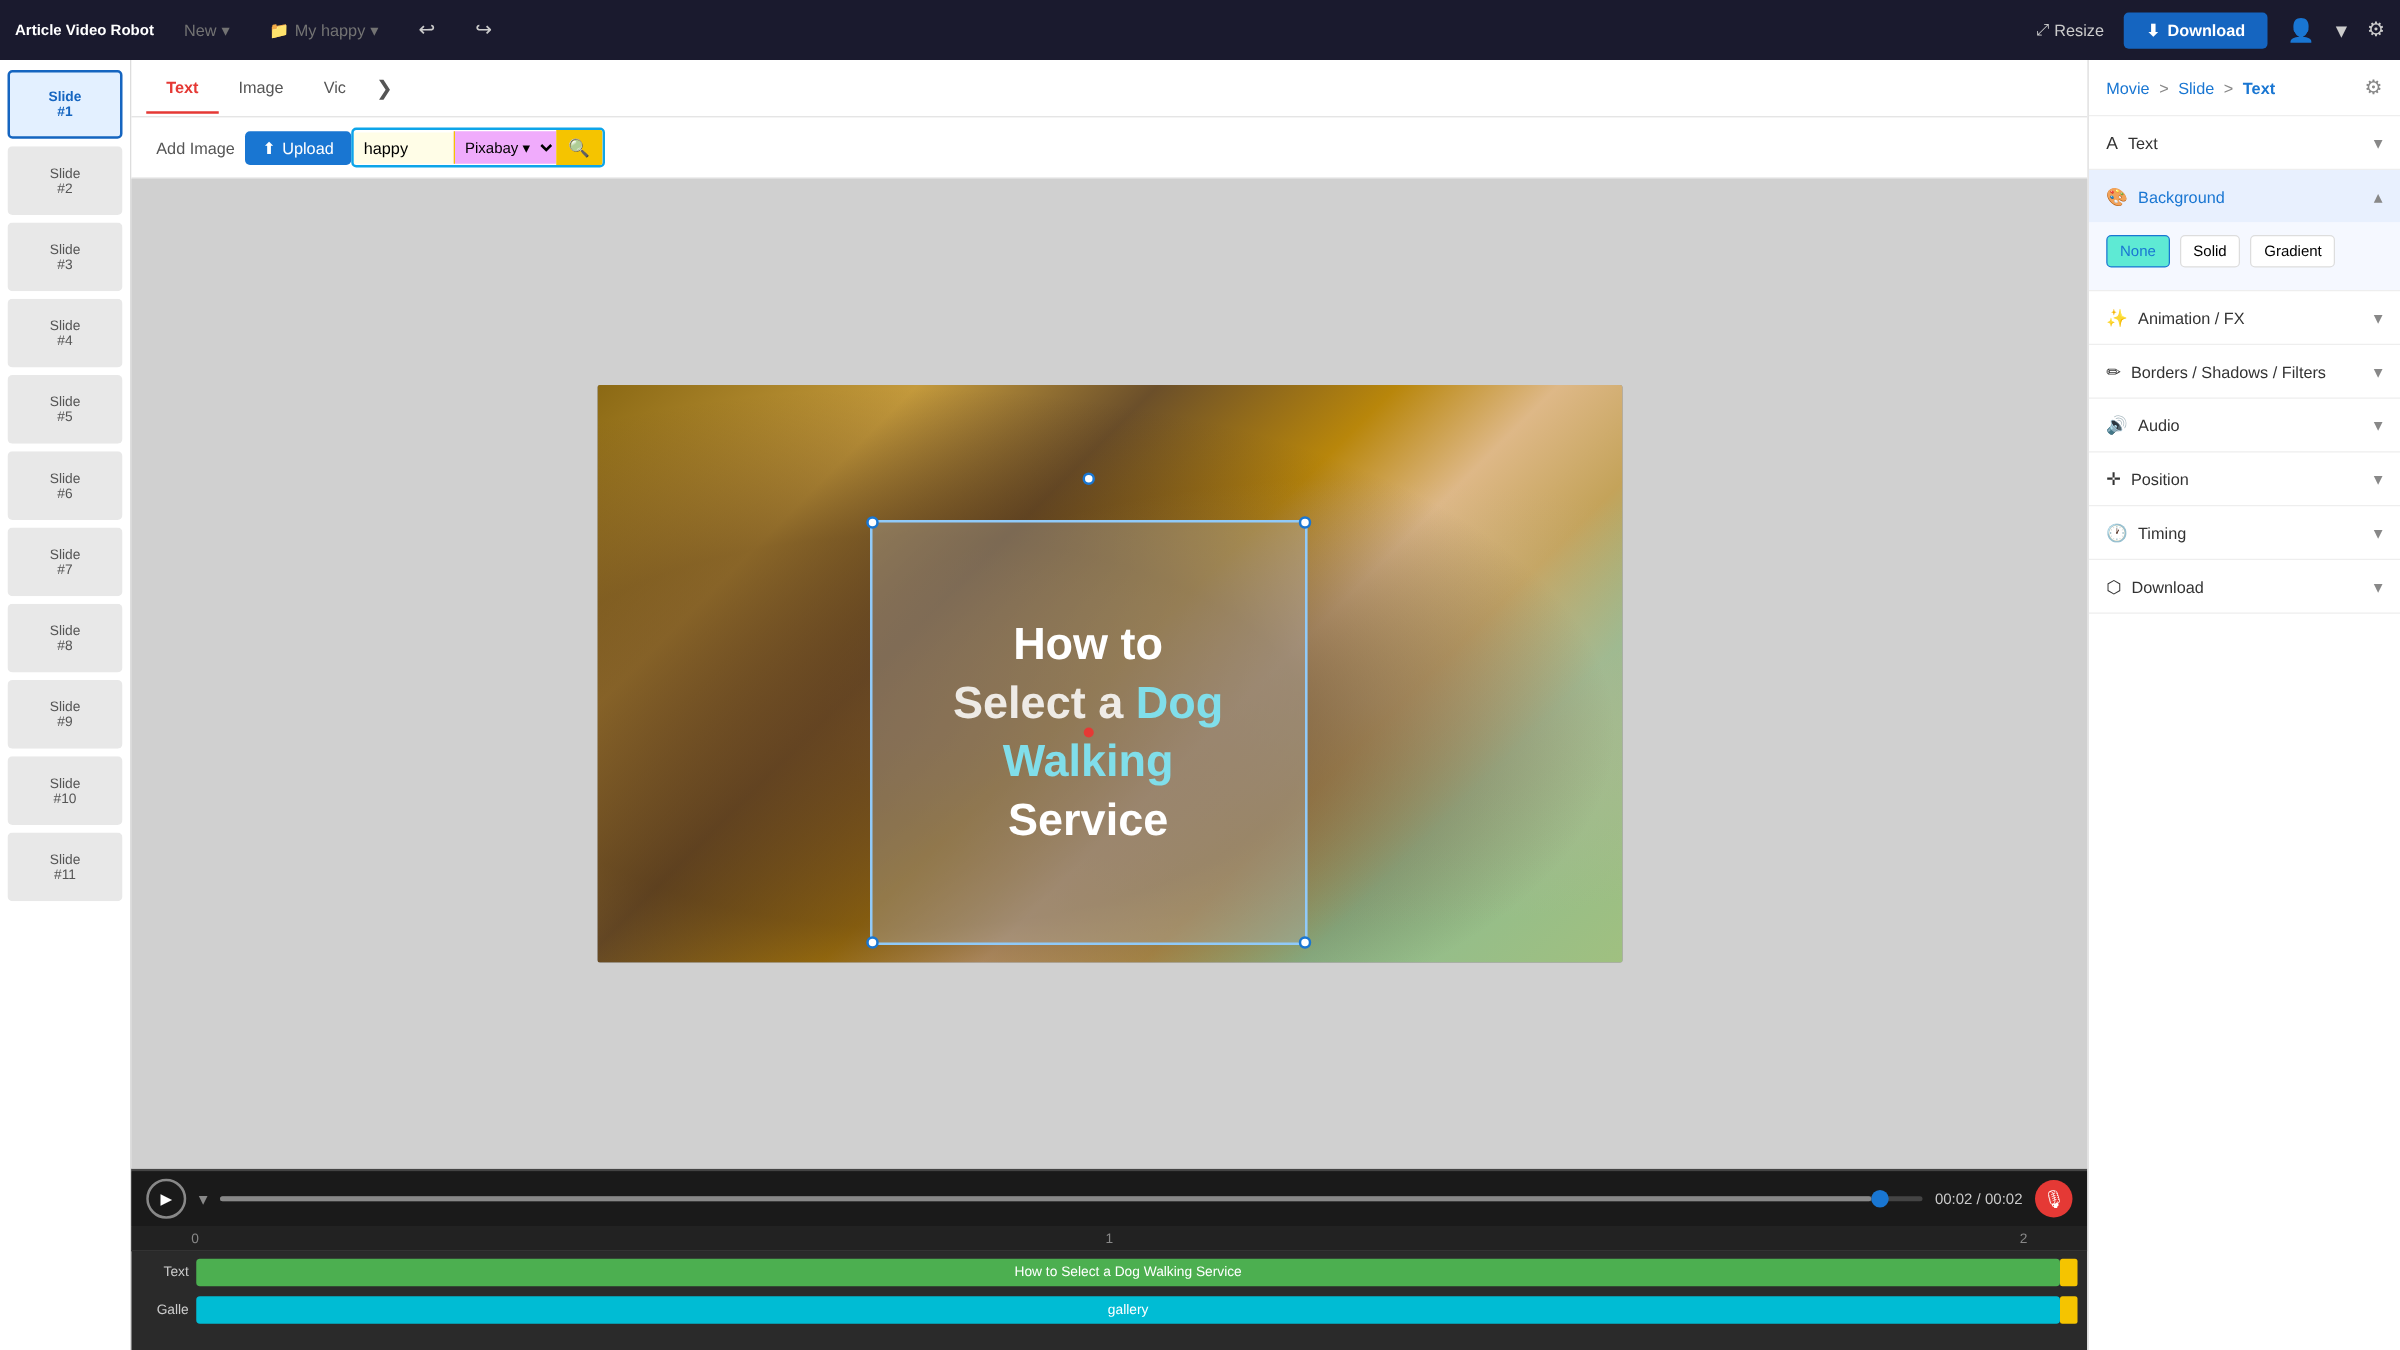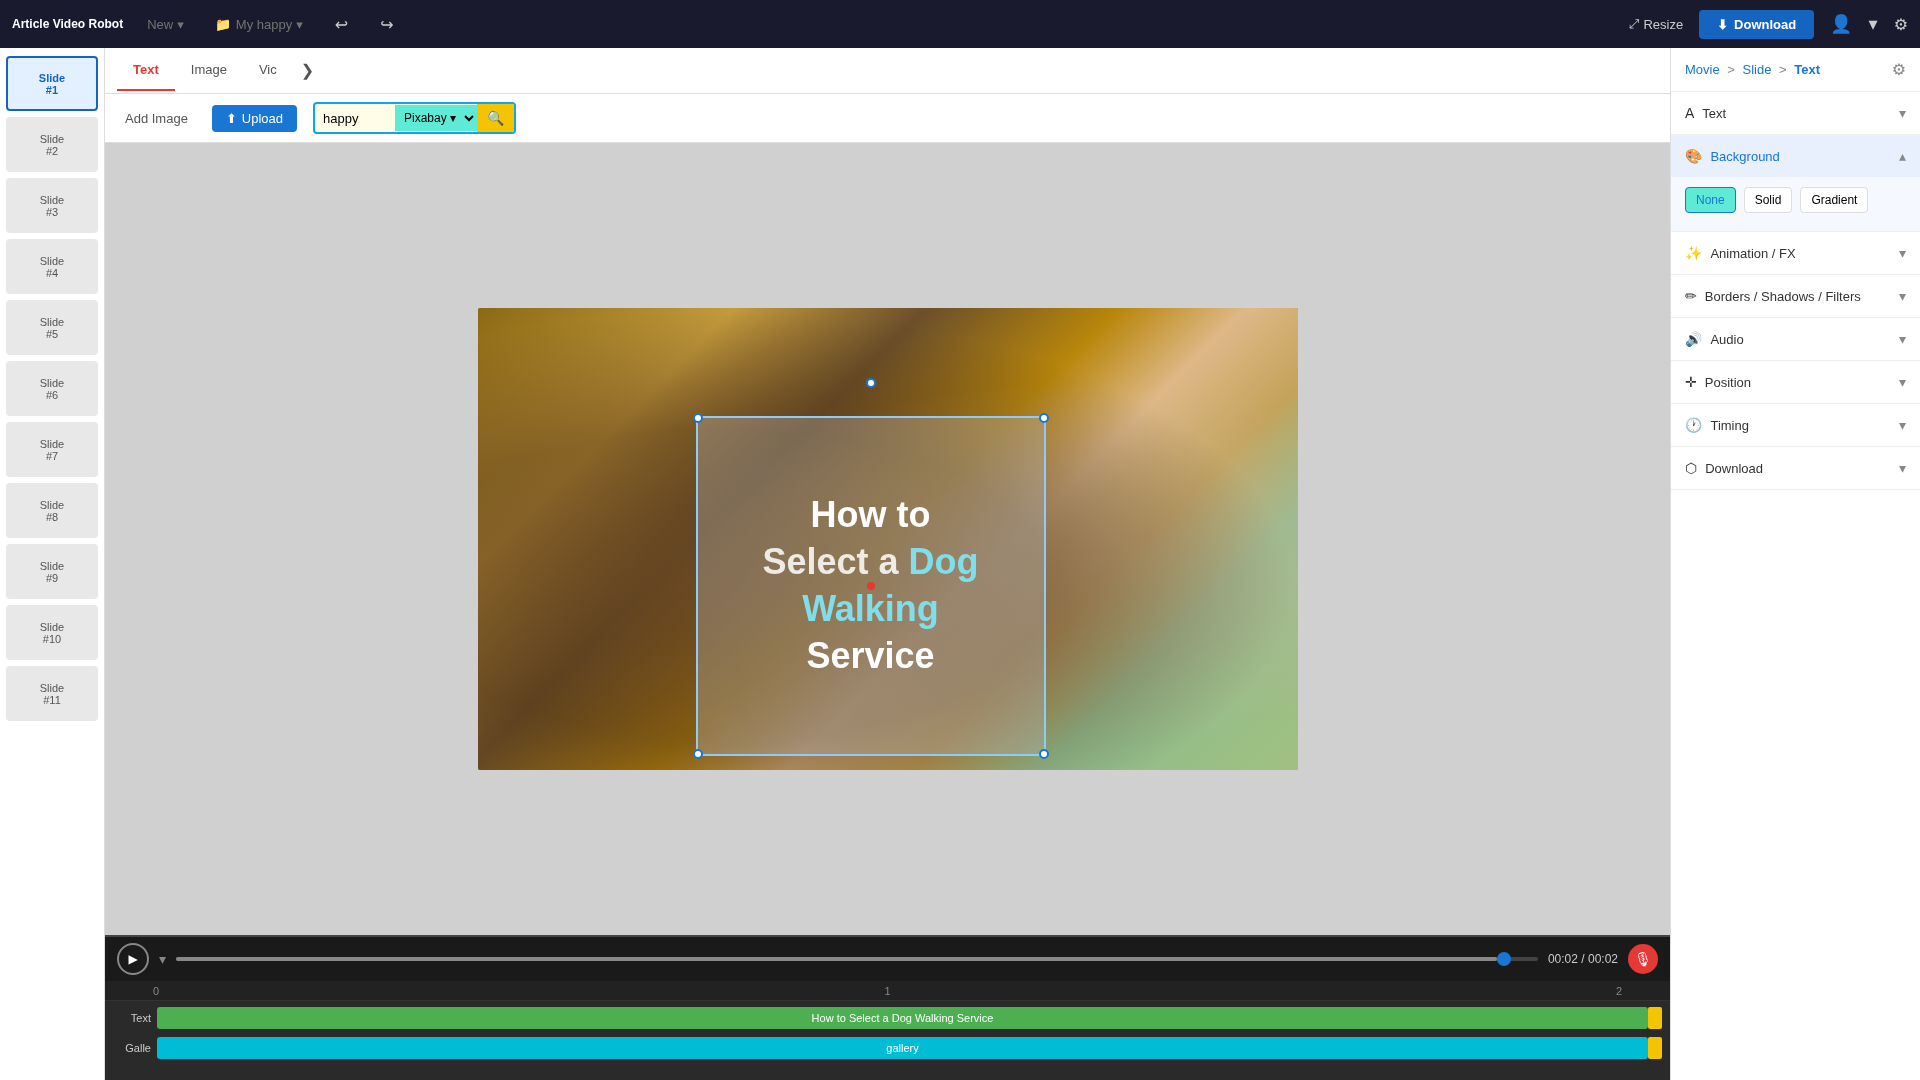--- a/index.html
+++ b/index.html
@@ -165,21 +165,21 @@
       background: transparent;
       border: none;
     }
 
     
     .secondary-toolbar {
       background: #fff;
       padding: 8px 12px;
       display: flex;
       align-items: center;
-      gap: 16px;
+      gap: 0;
       border-bottom: 1px solid #ddd;
       flex-shrink: 0;
     }
     .add-image-btn {
       background: transparent;
       border: none;
       color: #555;
       font-size: 13px;
       cursor: pointer;
       padding: 4px 8px;
@@ -207,21 +207,21 @@
       border: none;
       outline: none;
       padding: 5px 8px;
       font-size: 13px;
       width: 80px;
       background: #fffde7;
     }
     .search-source-select {
       border: none;
       border-left: 1px solid #f5c400;
-      background: #5eead4;
+      background: #f0abfc;
       padding: 5px 4px;
       font-size: 12px;
       cursor: pointer;
       outline: none;
     }
     .search-btn {
       background: #f5c400;
       border: none;
       padding: 6px 10px;
       cursor: pointer;

